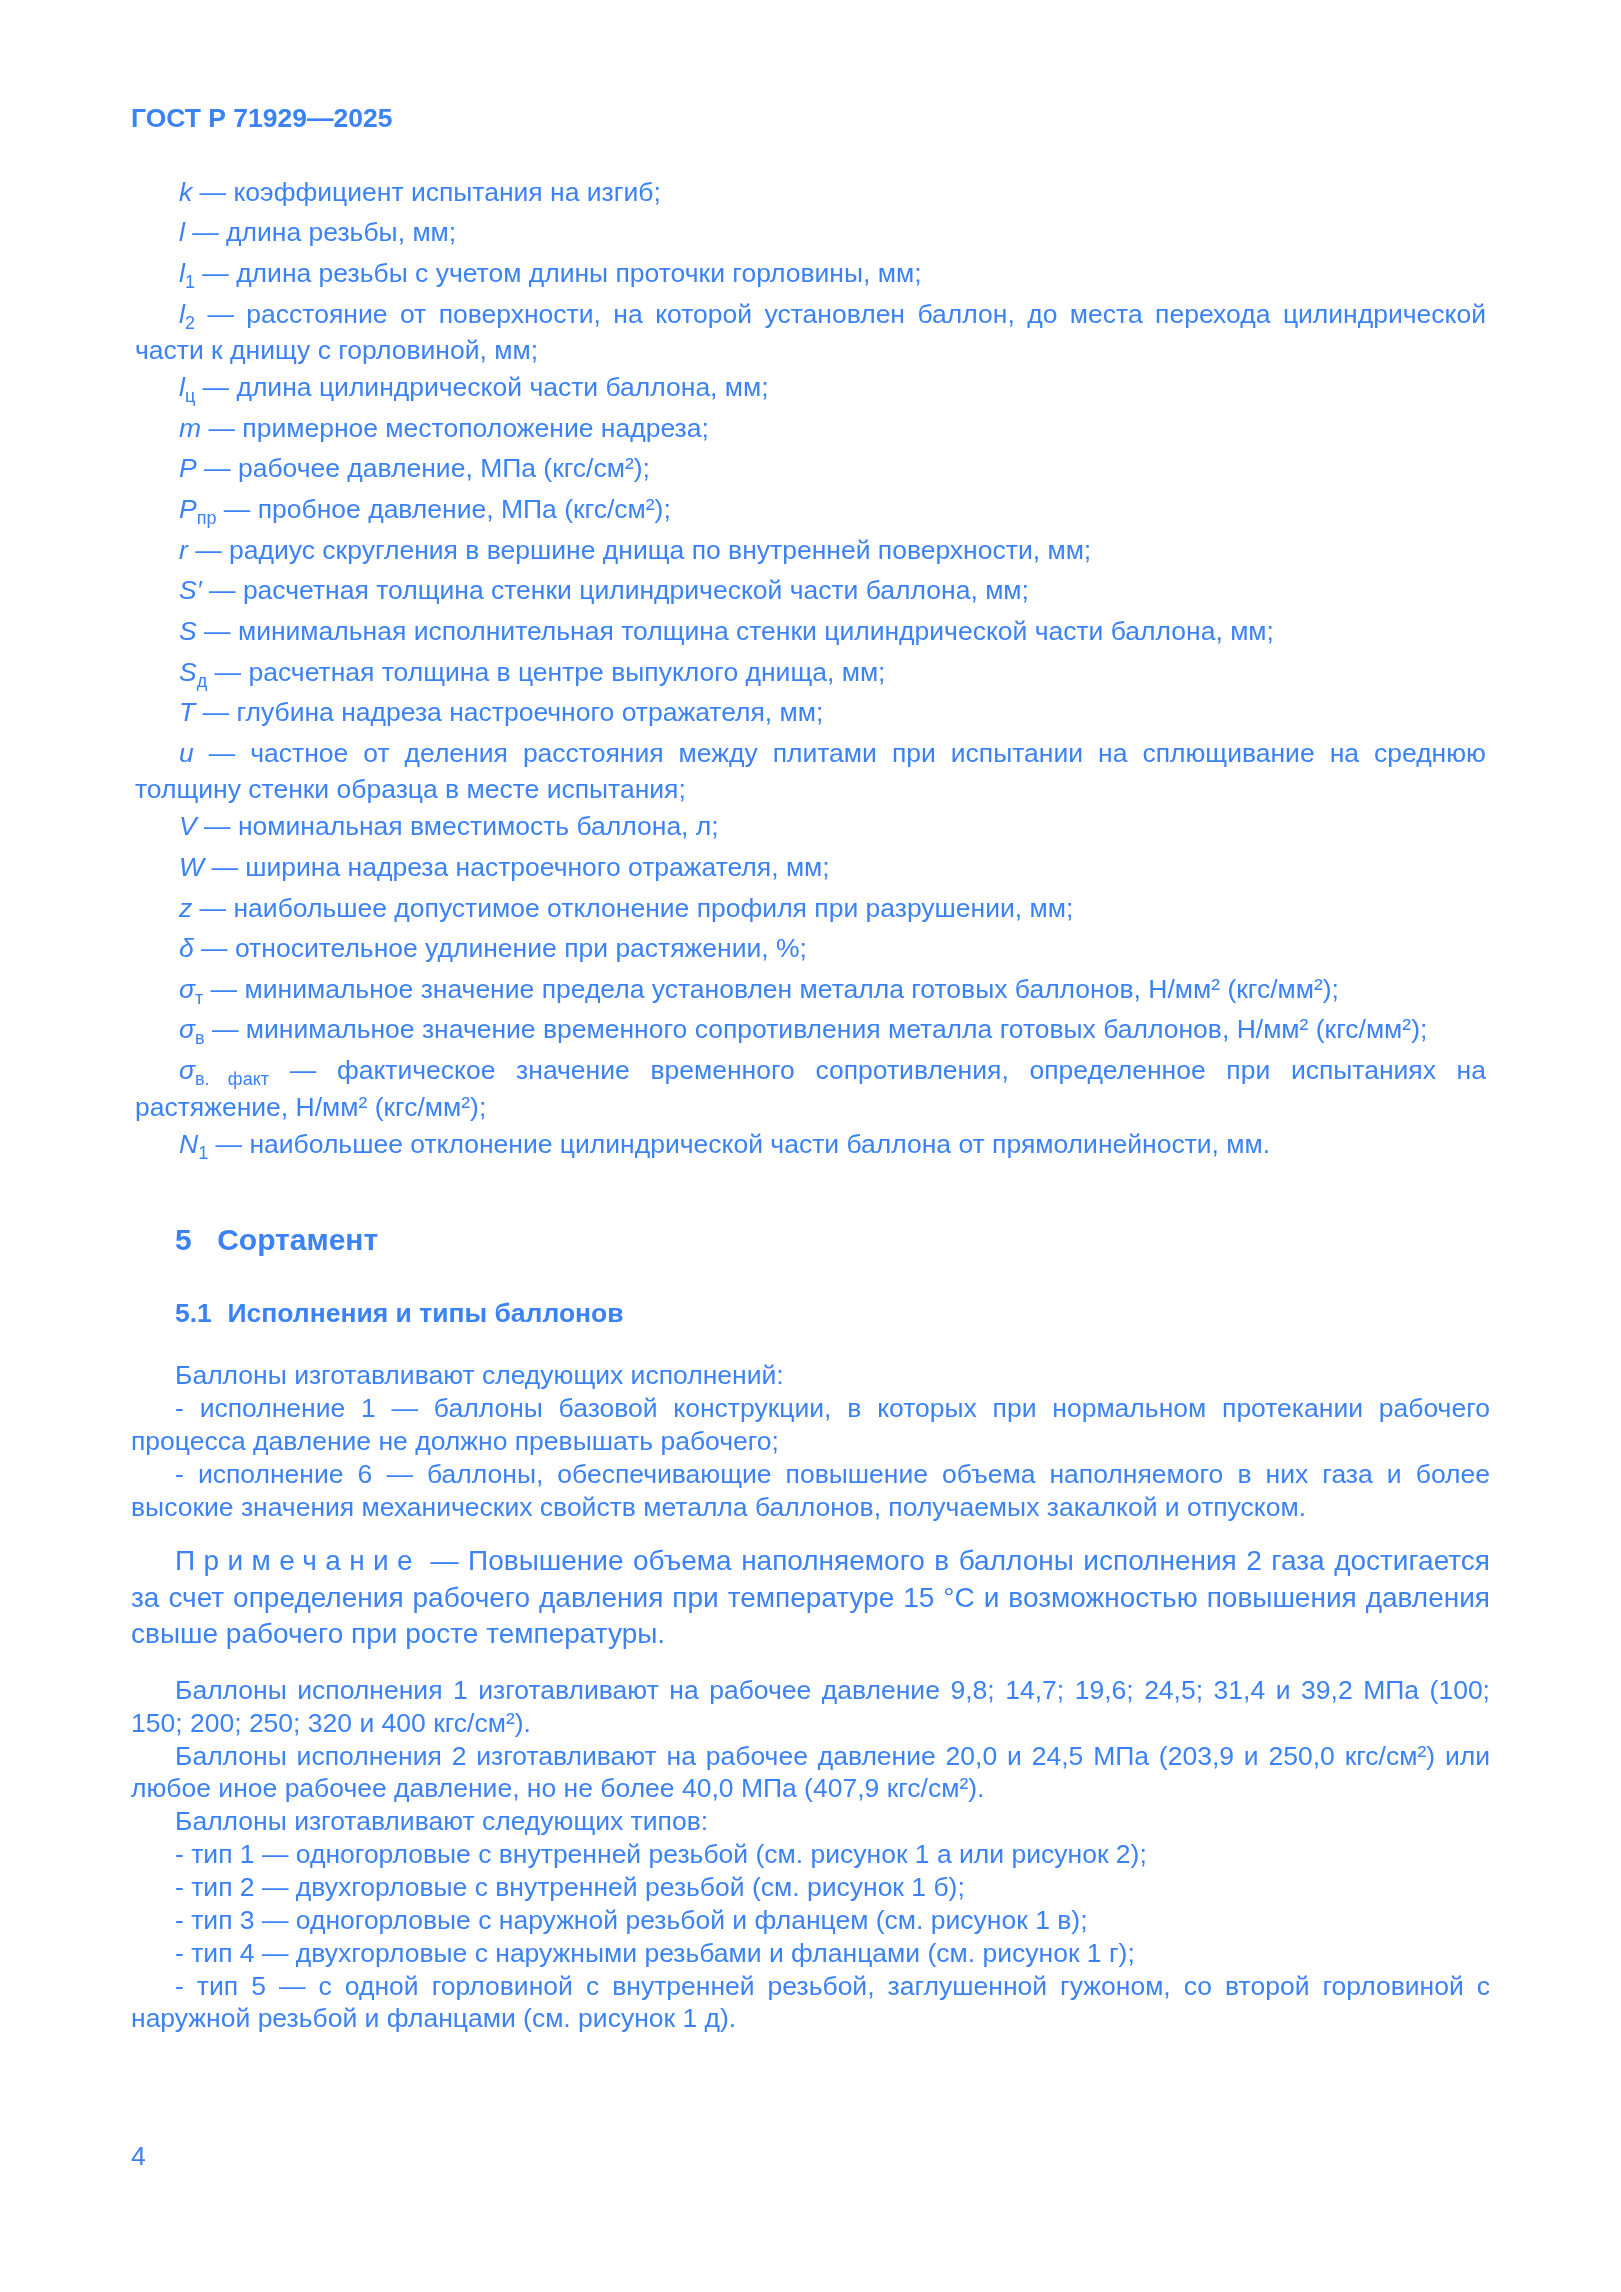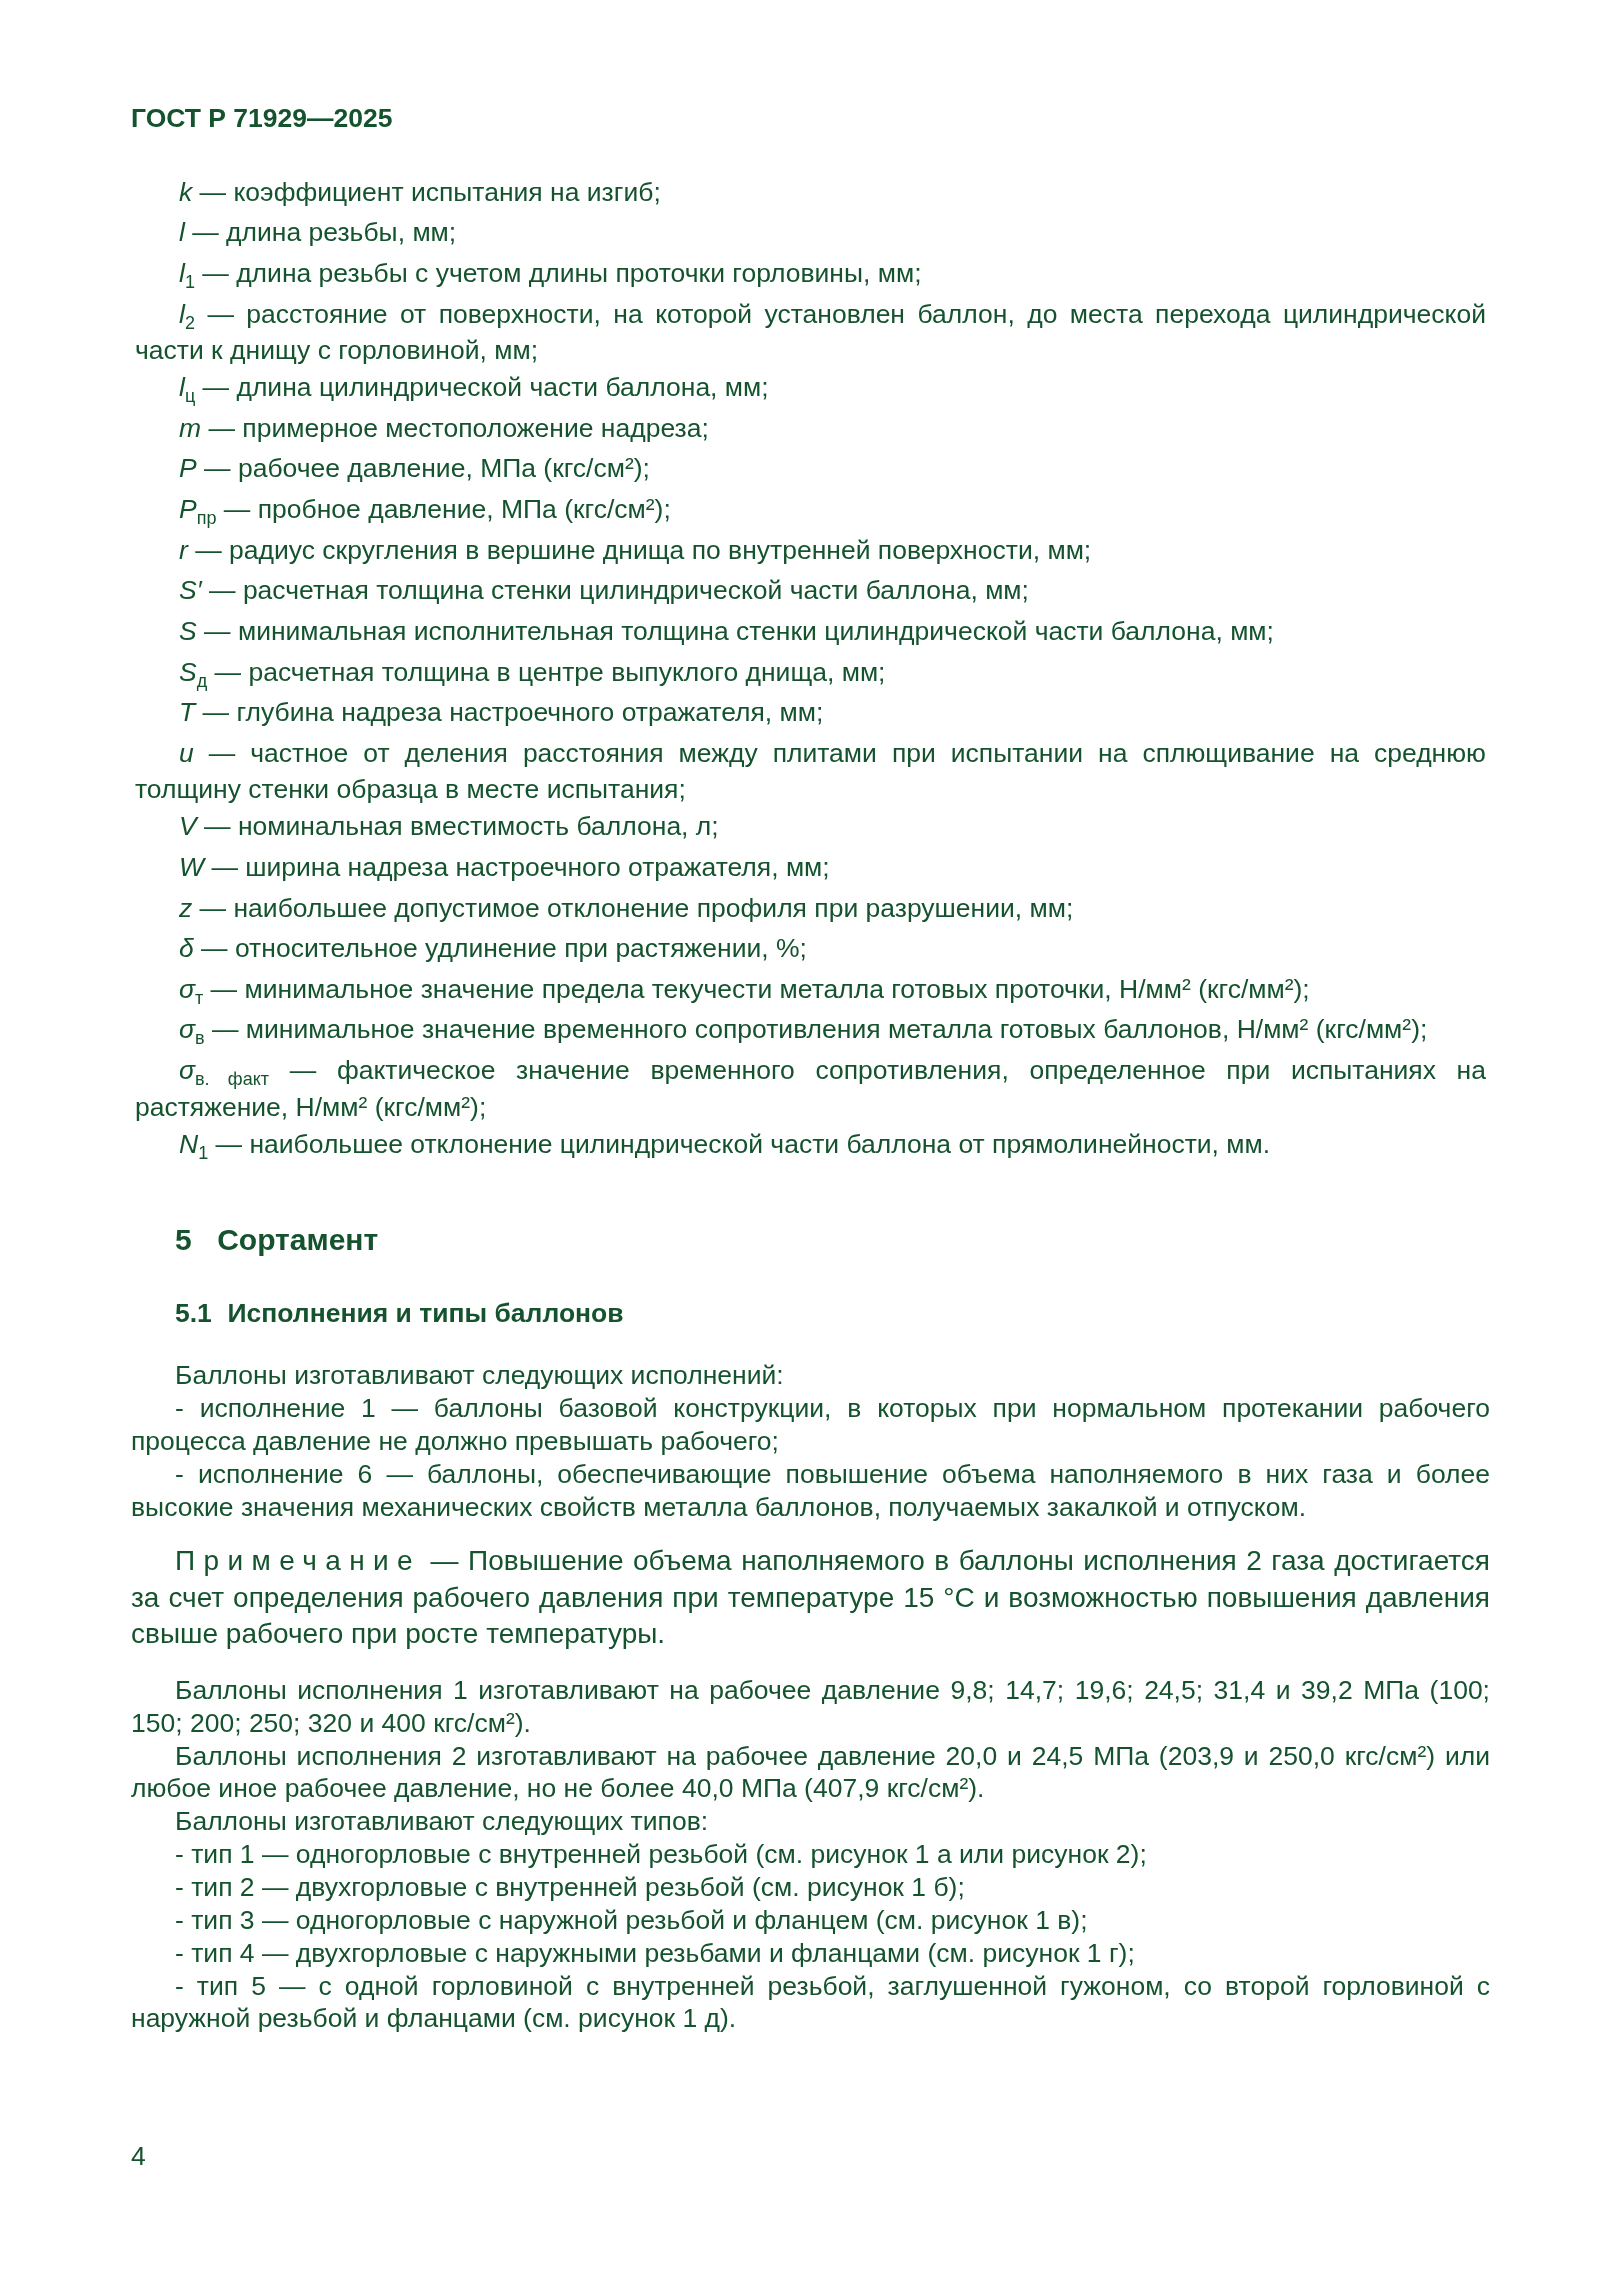--- a/index.html
+++ b/index.html
@@ -5,21 +5,21 @@
   html, body {
     margin: 0;
     padding: 0;
     background: #ffffff;
   }
   .page {
     position: relative;
     width: 1621px;
     height: 2293px;
     background: #ffffff;
-    color: #14532d;
+    color: #3b82f6;
     font-family: "Liberation Sans", "DejaVu Sans", sans-serif;
     font-size: 26.5px;
     line-height: 1.24;
     box-sizing: border-box;
     padding: 102px 131px 0 131px;
     overflow: hidden;
   }
   .doc-header {
     font-weight: bold;
     margin: 0 0 41px 0;
@@ -104,21 +104,21 @@
       <p class="def"><i class="sym">u</i><sub class="sub"></sub><span class="def-text"> — частное от деления расстояния между плитами при испытании на сплющивание на среднюю толщину стенки образца в месте испытания;</span></p>
 
       <p class="def"><i class="sym">V</i><sub class="sub"></sub><span class="def-text"> — номинальная вместимость баллона, л;</span></p>
 
       <p class="def"><i class="sym">W</i><sub class="sub"></sub><span class="def-text"> — ширина надреза настроечного отражателя, мм;</span></p>
 
       <p class="def"><i class="sym">z</i><sub class="sub"></sub><span class="def-text"> — наибольшее допустимое отклонение профиля при разрушении, мм;</span></p>
 
       <p class="def"><i class="sym">δ</i><sub class="sub"></sub><span class="def-text"> — относительное удлинение при растяжении, %;</span></p>
 
-      <p class="def"><i class="sym">σ</i><sub class="sub">т</sub><span class="def-text"> — минимальное значение предела текучести металла готовых проточки, Н/мм² (кгс/мм²);</span></p>
+      <p class="def"><i class="sym">σ</i><sub class="sub">т</sub><span class="def-text"> — минимальное значение предела установлен металла готовых баллонов, Н/мм² (кгс/мм²);</span></p>
 
       <p class="def"><i class="sym">σ</i><sub class="sub">в</sub><span class="def-text"> — минимальное значение временного сопротивления металла готовых баллонов, Н/мм² (кгс/мм²);</span></p>
 
       <p class="def"><i class="sym">σ</i><sub class="sub">в. факт</sub><span class="def-text"> — фактическое значение временного сопротивления, определенное при испытаниях на растяжение, Н/мм² (кгс/мм²);</span></p>
 
 
       <p class="def"><i class="sym">N</i><sub class="sub">1</sub><span class="def-text"> — наибольшее отклонение цилиндрической части баллона от прямолинейности, мм.</span></p>
     </div>
 
   <h1 class="sec-heading"><span class="sec-num">5</span><span class="sec-title">Сортамент</span></h1>

